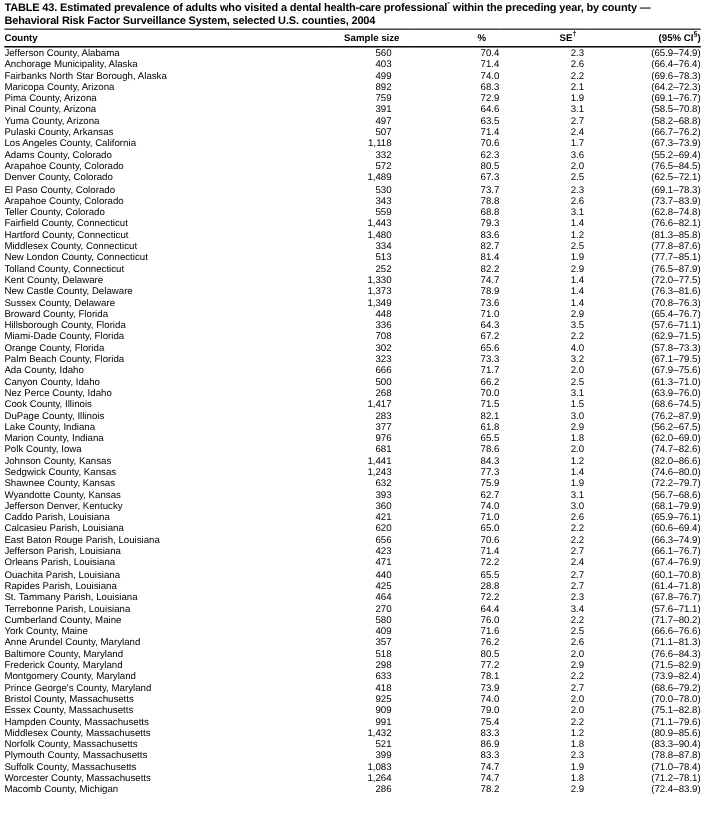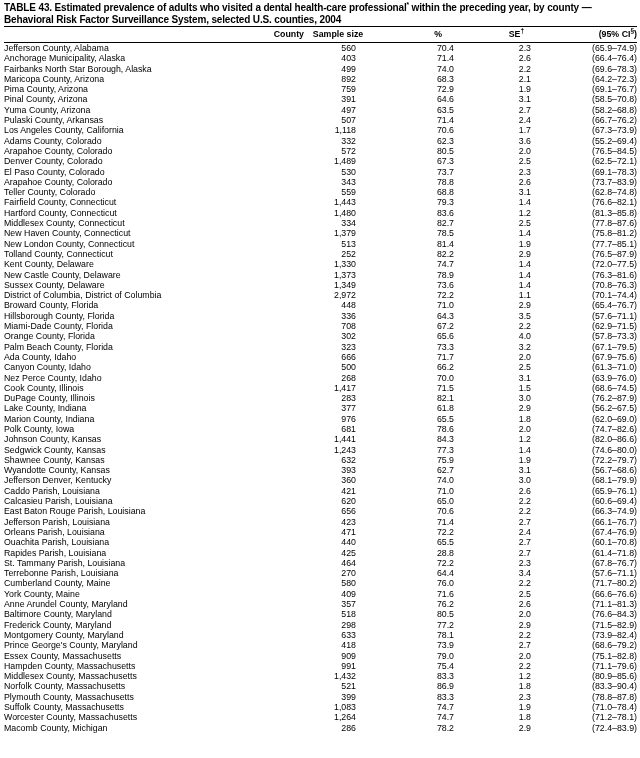--- a/index.html
+++ b/index.html
@@ -10,21 +10,21 @@
   sup{font-size:6.5px;line-height:0;vertical-align:super;}
   table{border-collapse:collapse;table-layout:fixed;width:633px;margin-top:1px;}
   col.c-county{width:300px;}
   col.c-n{width:68px;}
   col.c-pct{width:82px;}
   col.c-se{width:77px;}
   col.c-ci{width:106px;}
   thead th{font-weight:bold;font-size:8.8px;line-height:11px;padding:2px 0 2px;
     border-top:1px solid #000;border-bottom:1px solid #000;white-space:nowrap;
     box-sizing:border-box;}
-  th.h-county{text-align:right;}
+  th.h-county{text-align:left;}
   th.h-n{}
   th.h-pct{text-align:right;padding-right:12px;}
   th.h-se{text-align:right;padding-right:7px;}
   th.h-ci{text-align:right;}
   tbody td{font-size:8.8px;line-height:10.3px;padding:0;white-space:nowrap;
     overflow:hidden;box-sizing:border-box;vertical-align:baseline;}
   td.col-county{text-align:left;}
   td.col-n{text-align:right;padding-right:16px;}
   td.col-pct{text-align:right;}
   td.col-se{text-align:right;}
@@ -178,27 +178,20 @@
           <td class="col-ci">(81.3–85.8)</td>
         </tr>
         <tr>
           <td class="col-county">Middlesex County, Connecticut</td>
           <td class="col-n">334</td>
           <td class="col-pct">82.7</td>
           <td class="col-se">2.5</td>
           <td class="col-ci">(77.8–87.6)</td>
         </tr>
         <tr>
-          <td class="col-county">New Haven County, Connecticut</td>
-          <td class="col-n">1,379</td>
-          <td class="col-pct">78.5</td>
-          <td class="col-se">1.4</td>
-          <td class="col-ci">(75.8–81.2)</td>
-        </tr>
-        <tr>
           <td class="col-county">New London County, Connecticut</td>
           <td class="col-n">513</td>
           <td class="col-pct">81.4</td>
           <td class="col-se">1.9</td>
           <td class="col-ci">(77.7–85.1)</td>
         </tr>
         <tr>
           <td class="col-county">Tolland County, Connecticut</td>
           <td class="col-n">252</td>
           <td class="col-pct">82.2</td>
@@ -220,27 +213,20 @@
           <td class="col-ci">(76.3–81.6)</td>
         </tr>
         <tr>
           <td class="col-county">Sussex County, Delaware</td>
           <td class="col-n">1,349</td>
           <td class="col-pct">73.6</td>
           <td class="col-se">1.4</td>
           <td class="col-ci">(70.8–76.3)</td>
         </tr>
         <tr>
-          <td class="col-county">District of Columbia, District of Columbia</td>
-          <td class="col-n">2,972</td>
-          <td class="col-pct">72.2</td>
-          <td class="col-se">1.1</td>
-          <td class="col-ci">(70.1–74.4)</td>
-        </tr>
-        <tr>
           <td class="col-county">Broward County, Florida</td>
           <td class="col-n">448</td>
           <td class="col-pct">71.0</td>
           <td class="col-se">2.9</td>
           <td class="col-ci">(65.4–76.7)</td>
         </tr>
         <tr>
           <td class="col-county">Hillsborough County, Florida</td>
           <td class="col-n">336</td>
           <td class="col-pct">64.3</td>
@@ -463,20 +449,27 @@
           <td class="col-pct">78.1</td>
           <td class="col-se">2.2</td>
           <td class="col-ci">(73.9–82.4)</td>
         </tr>
         <tr>
           <td class="col-county">Prince George's County, Maryland</td>
           <td class="col-n">418</td>
           <td class="col-pct">73.9</td>
           <td class="col-se">2.7</td>
           <td class="col-ci">(68.6–79.2)</td>
+        </tr>
+        <tr>
+          <td class="col-county">Bristol County, Massachusetts</td>
+          <td class="col-n">925</td>
+          <td class="col-pct">74.0</td>
+          <td class="col-se">2.0</td>
+          <td class="col-ci">(70.0–78.0)</td>
         </tr>
         <tr>
           <td class="col-county">Essex County, Massachusetts</td>
           <td class="col-n">909</td>
           <td class="col-pct">79.0</td>
           <td class="col-se">2.0</td>
           <td class="col-ci">(75.1–82.8)</td>
         </tr>
         <tr>
           <td class="col-county">Hampden County, Massachusetts</td>

